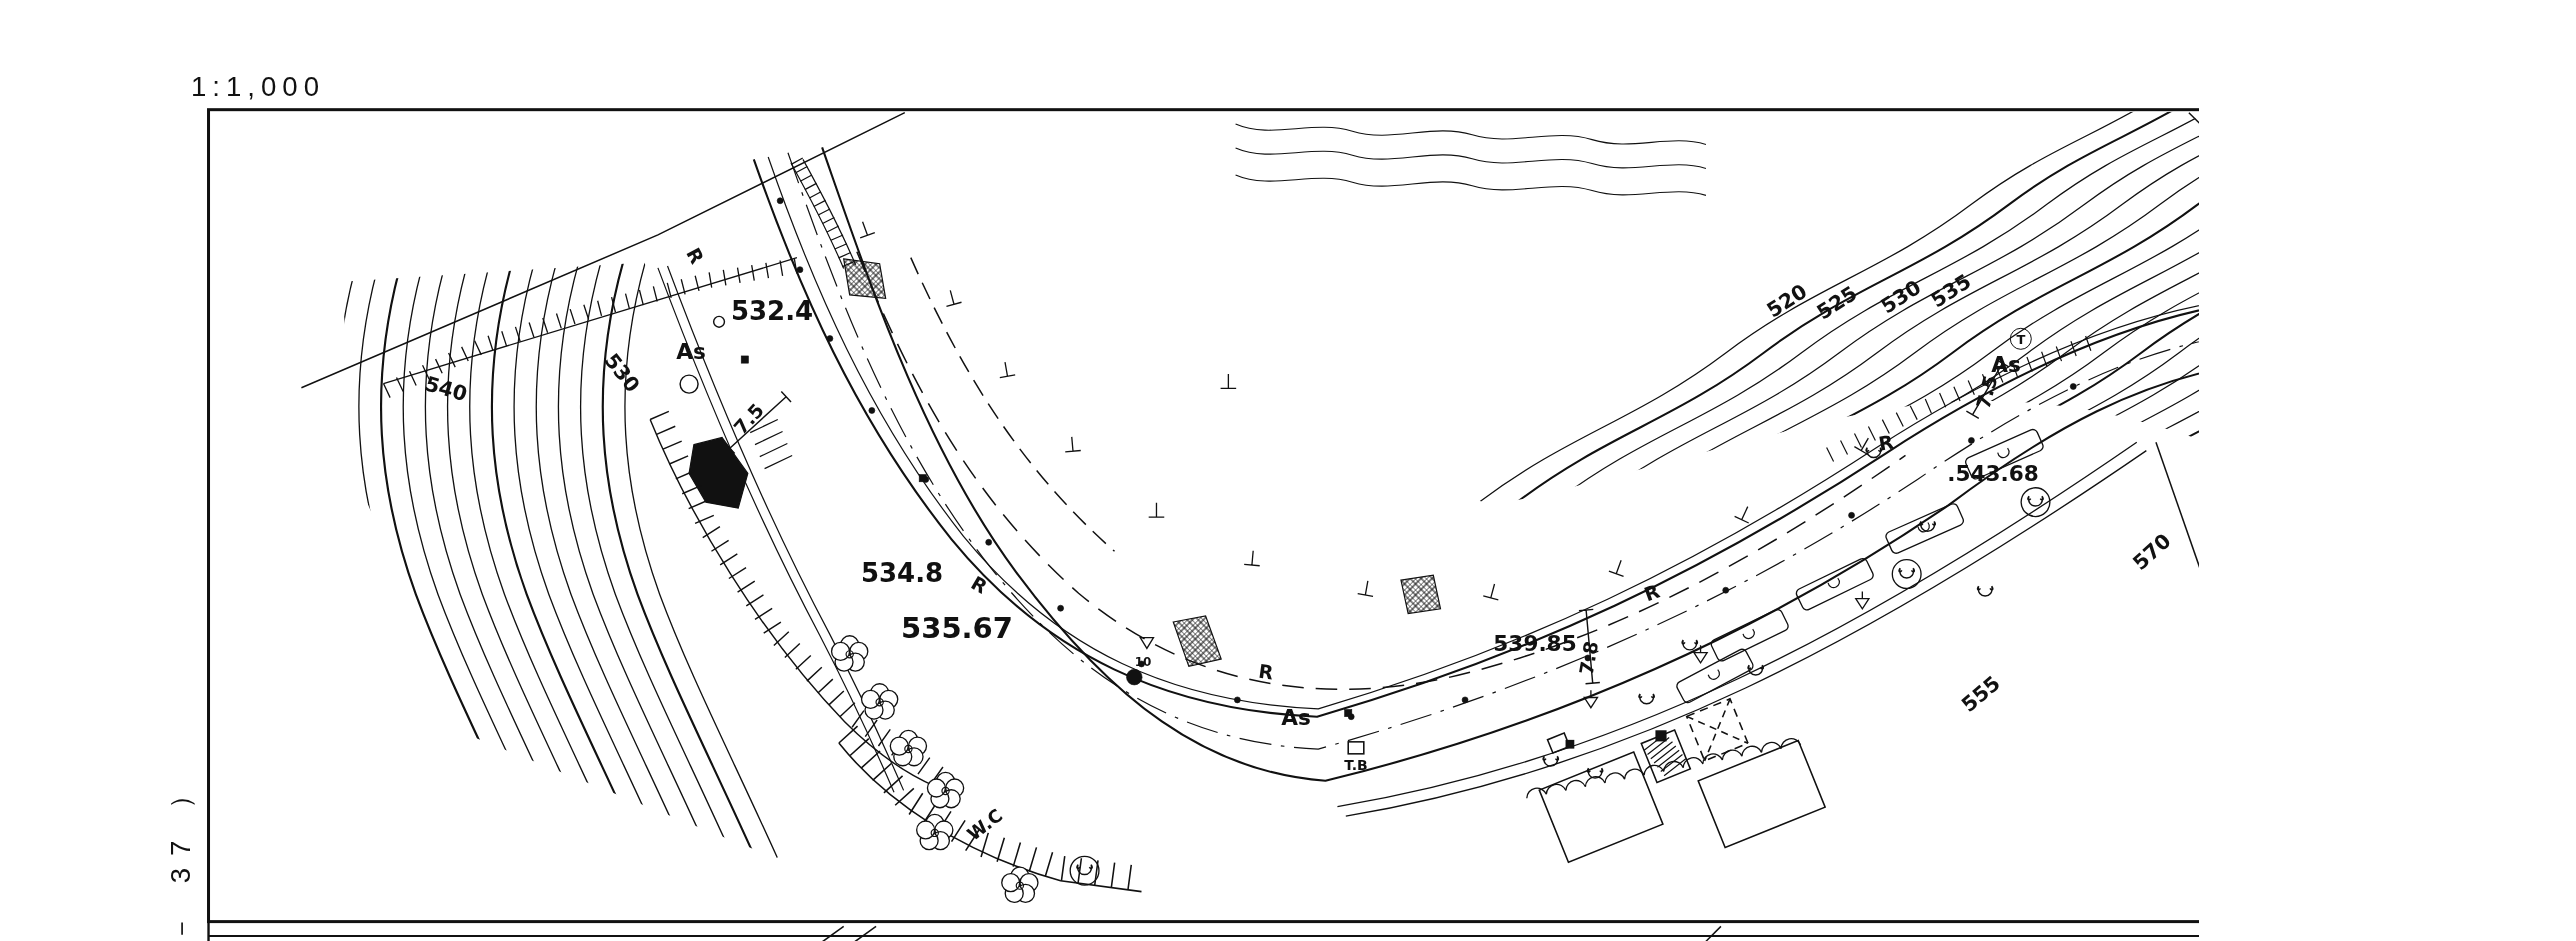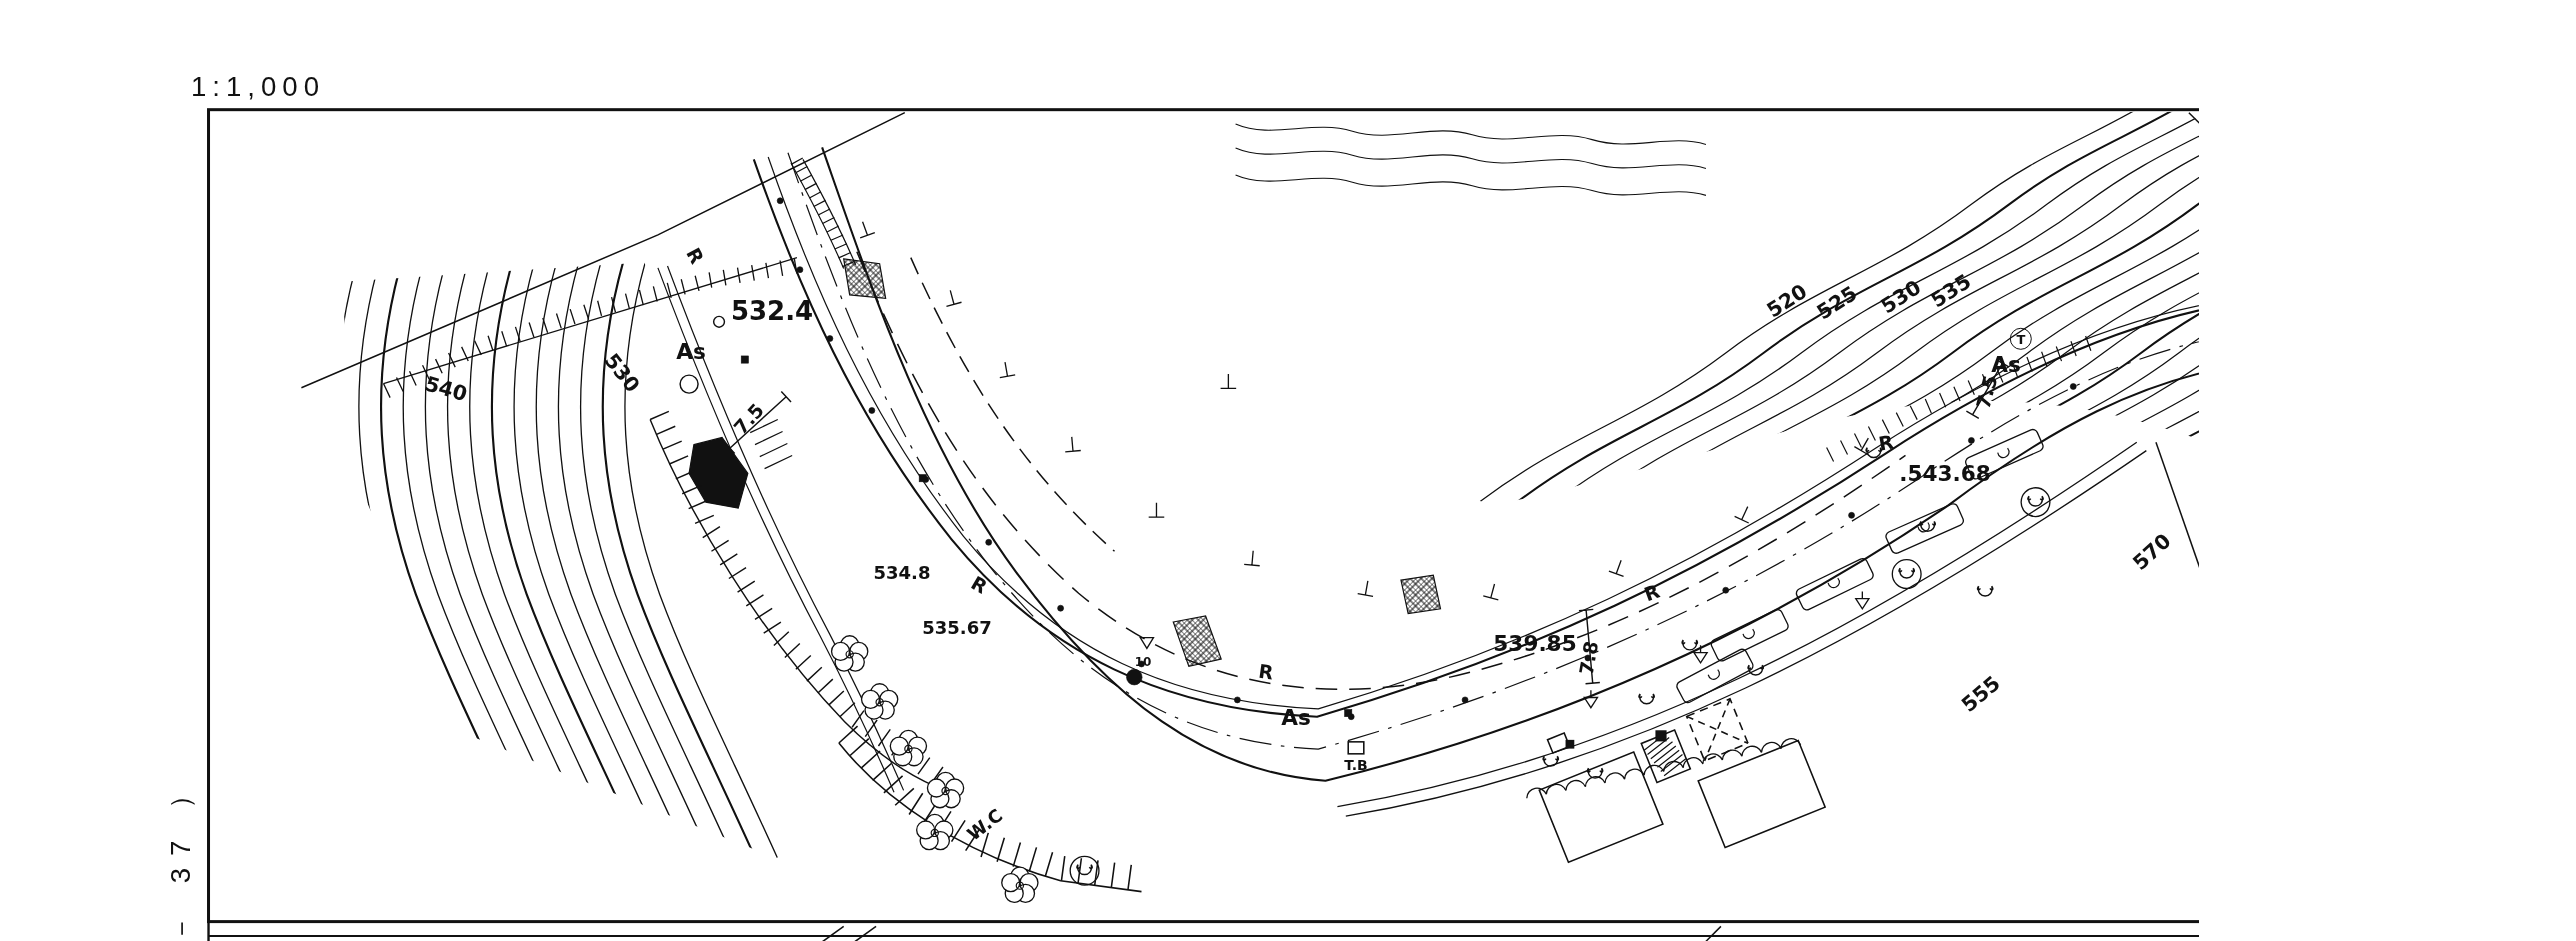--- a/index.html
+++ b/index.html
@@ -369,24 +369,24 @@
       <circle cx="3963" cy="353" r="57" stroke-width="4"></circle>
       <path fill="#111" stroke="none" d="M3957,297 L3979,430 L3945,395 L3893,368 L3897,346 L3944,362 Z"></path>
     </g>
   </svg>
 
   <div class="hdr scale">1:1,000</div>
   <div class="sideref l">－ 37 ）</div>
   <div class="sideref r">－ 39 ）</div>
   <div id="label-layer">
       <div class="lbl" style="left: 772px; top: 311px; font-size: 26px; transform: translate(-50%, -50%) rotate(0deg);">532.4</div>
-      <div class="lbl" style="left: 902px; top: 573px; font-size: 18px; transform: translate(-50%, -50%) rotate(0deg);">534.8</div>
-      <div class="lbl" style="left: 957px; top: 628px; font-size: 18px; transform: translate(-50%, -50%) rotate(0deg);">535.67</div>
+      <div class="lbl" style="left: 902px; top: 573px; font-size: 26px; transform: translate(-50%, -50%) rotate(0deg);">534.8</div>
+      <div class="lbl" style="left: 957px; top: 628px; font-size: 29px; transform: translate(-50%, -50%) rotate(0deg);">535.67</div>
       <div class="lbl" style="left: 1535px; top: 644px; font-size: 21.6px; transform: translate(-50%, -50%) rotate(0deg);">539.85</div>
-      <div class="lbl" style="left: 1945px; top: 474px; font-size: 21.6px; transform: translate(-50%, -50%) rotate(0deg);">.543.68</div>
+      <div class="lbl" style="left: 1993px; top: 474px; font-size: 21.6px; transform: translate(-50%, -50%) rotate(0deg);">.543.68</div>
       <div class="lbl" style="left: 446px; top: 389px; font-size: 20.4px; transform: translate(-50%, -50%) rotate(16deg);">540</div>
       <div class="lbl" style="left: 622px; top: 373px; font-size: 20.4px; transform: translate(-50%, -50%) rotate(52deg);">530</div>
       <div class="lbl" style="left: 1787px; top: 301px; font-size: 20.4px; transform: translate(-50%, -50%) rotate(-33deg);">520</div>
       <div class="lbl" style="left: 1837px; top: 303px; font-size: 20.4px; transform: translate(-50%, -50%) rotate(-33deg);">525</div>
       <div class="lbl" style="left: 1901px; top: 297px; font-size: 20.4px; transform: translate(-50%, -50%) rotate(-33deg);">530</div>
       <div class="lbl" style="left: 1951px; top: 291px; font-size: 20.4px; transform: translate(-50%, -50%) rotate(-33deg);">535</div>
       <div class="lbl" style="left: 2152px; top: 552px; font-size: 20.4px; transform: translate(-50%, -50%) rotate(-42deg);">570</div>
       <div class="lbl" style="left: 1981px; top: 694px; font-size: 20.4px; transform: translate(-50%, -50%) rotate(-40deg);">555</div>
       <div class="lbl" style="left: 691px; top: 352px; font-size: 21.6px; transform: translate(-50%, -50%) rotate(0deg);">As</div>
       <div class="lbl" style="left: 1296px; top: 718px; font-size: 21.6px; transform: translate(-50%, -50%) rotate(0deg);">As</div>

